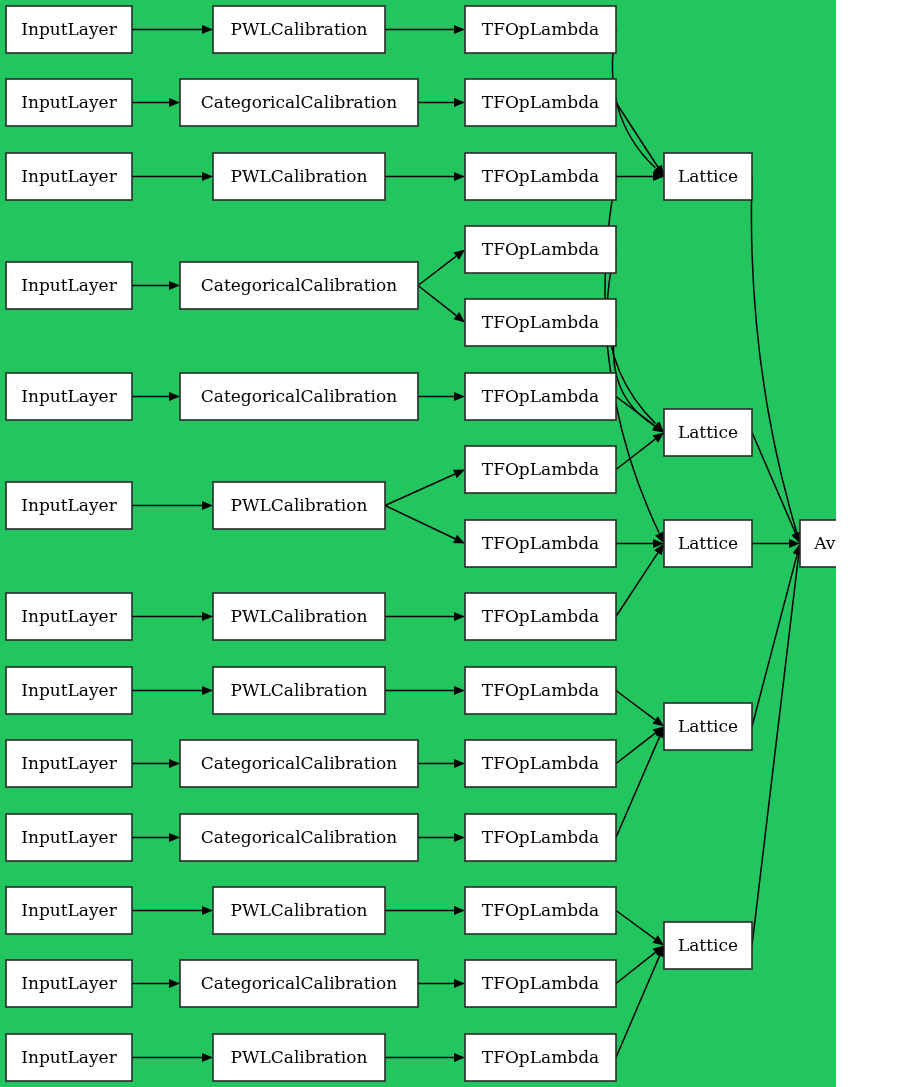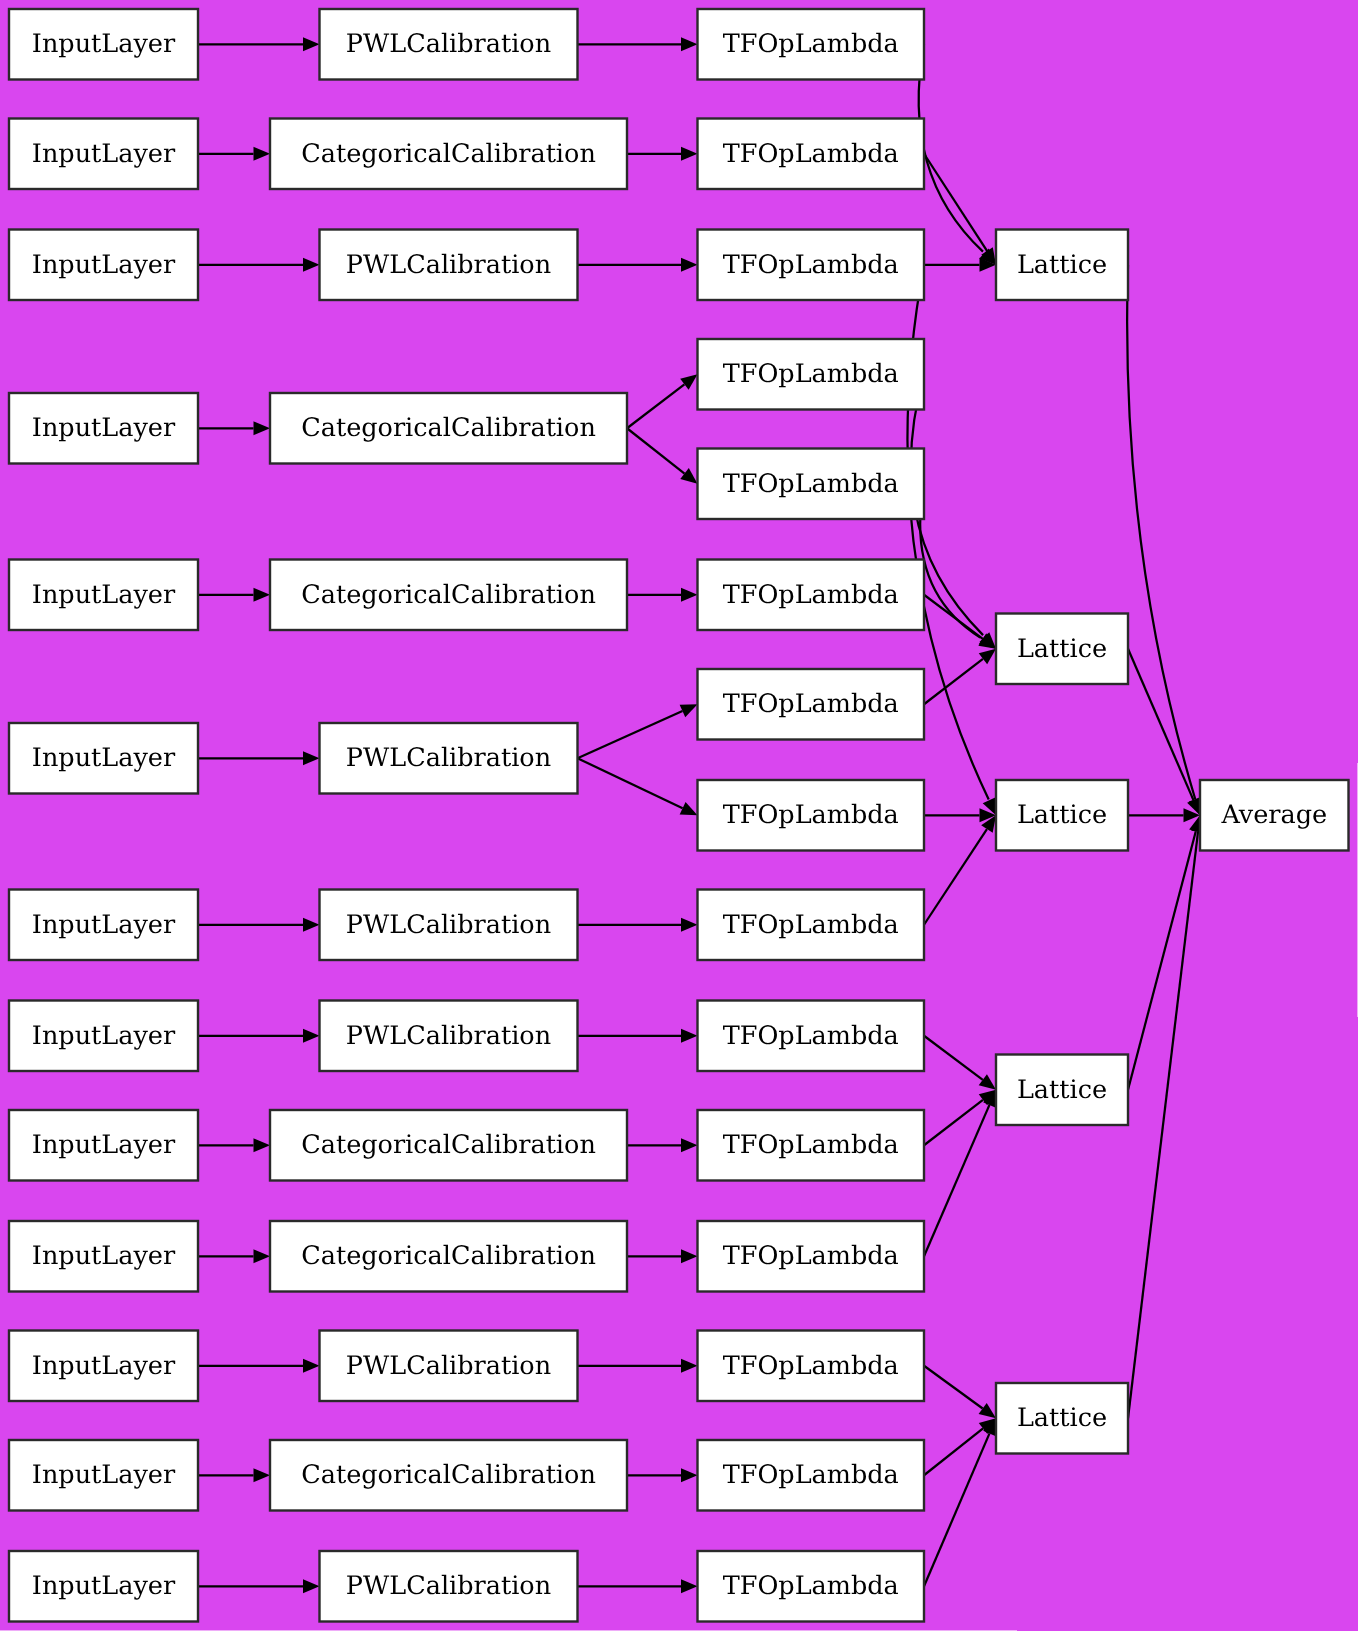--- a/index.html
+++ b/index.html
@@ -2,23 +2,23 @@
 <html><head>
 <meta charset="utf-8">
 <style>
   html, body {
     margin: 0;
     padding: 0;
     background: #ffffff;
   }
   #diagram-root {
     position: relative;
-    width: 905px;
+    width: 836px;
     height: 1087px;
-    background: #d946ef;
+    background: #22c55e;
     font-family: "DejaVu Serif", "Liberation Serif", serif;
     overflow: hidden;
   }
   svg#graph-canvas {
     position: absolute;
     left: 0;
     top: 0;
     width: 905px;
     height: 1087px;
   }

